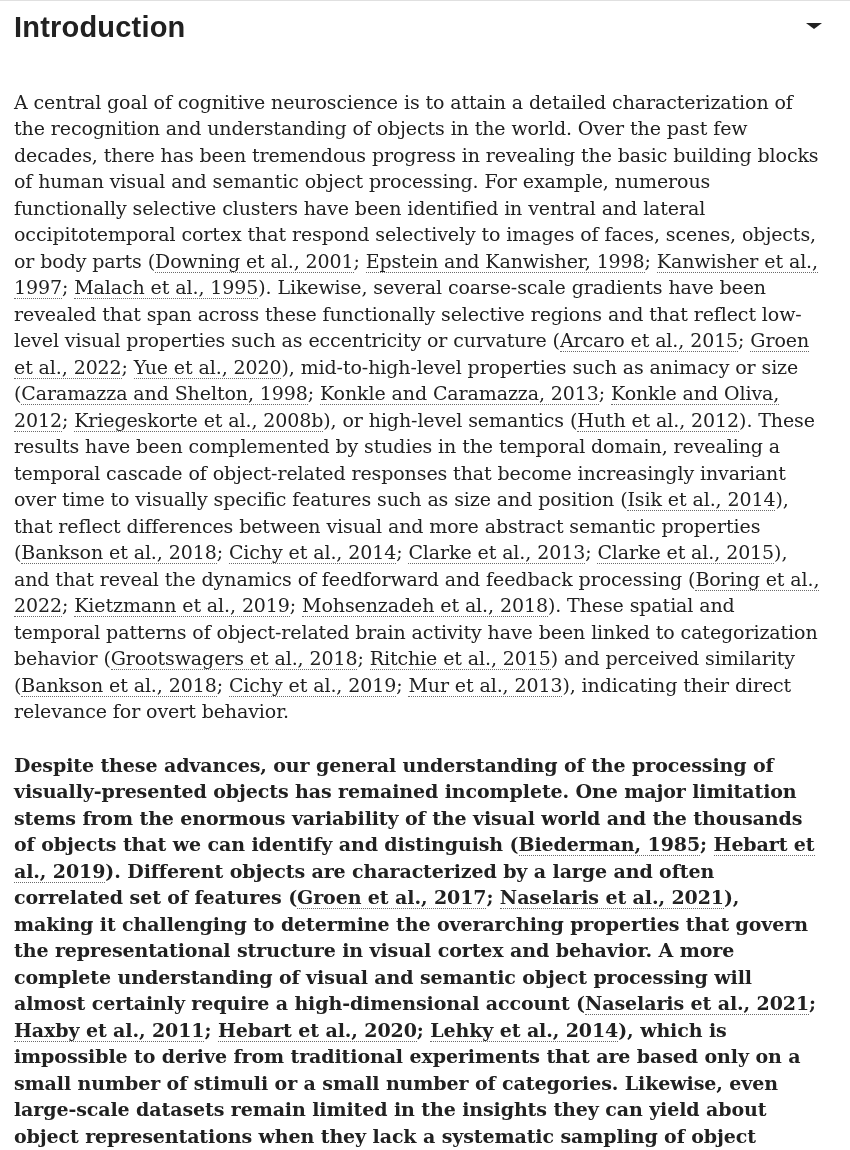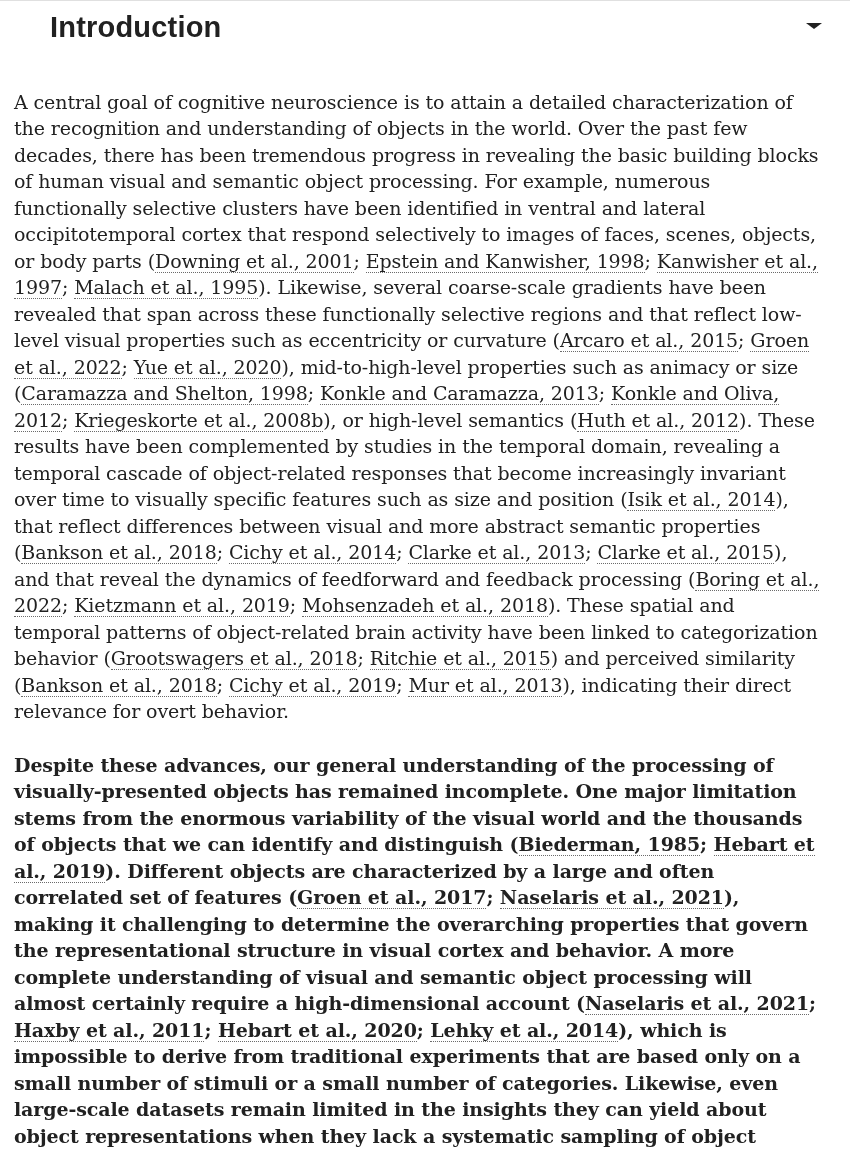--- a/index.html
+++ b/index.html
@@ -31,21 +31,20 @@
     margin-top: 9px;
     cursor: pointer;
   }
   .section-title {
     font-family: "Liberation Sans", "DejaVu Sans", sans-serif;
     font-size: 29px;
     font-weight: 700;
     color: var(--heading);
     letter-spacing: 0.2px;
     line-height: 1.2;
-    margin-left: 36px;
   }
   .collapse-caret {
     position: absolute;
     top: 13px;
     right: -2px;
     width: 0;
     height: 0;
     border-left: 8px solid transparent;
     border-right: 8px solid transparent;
     border-top: 6px solid var(--heading);

